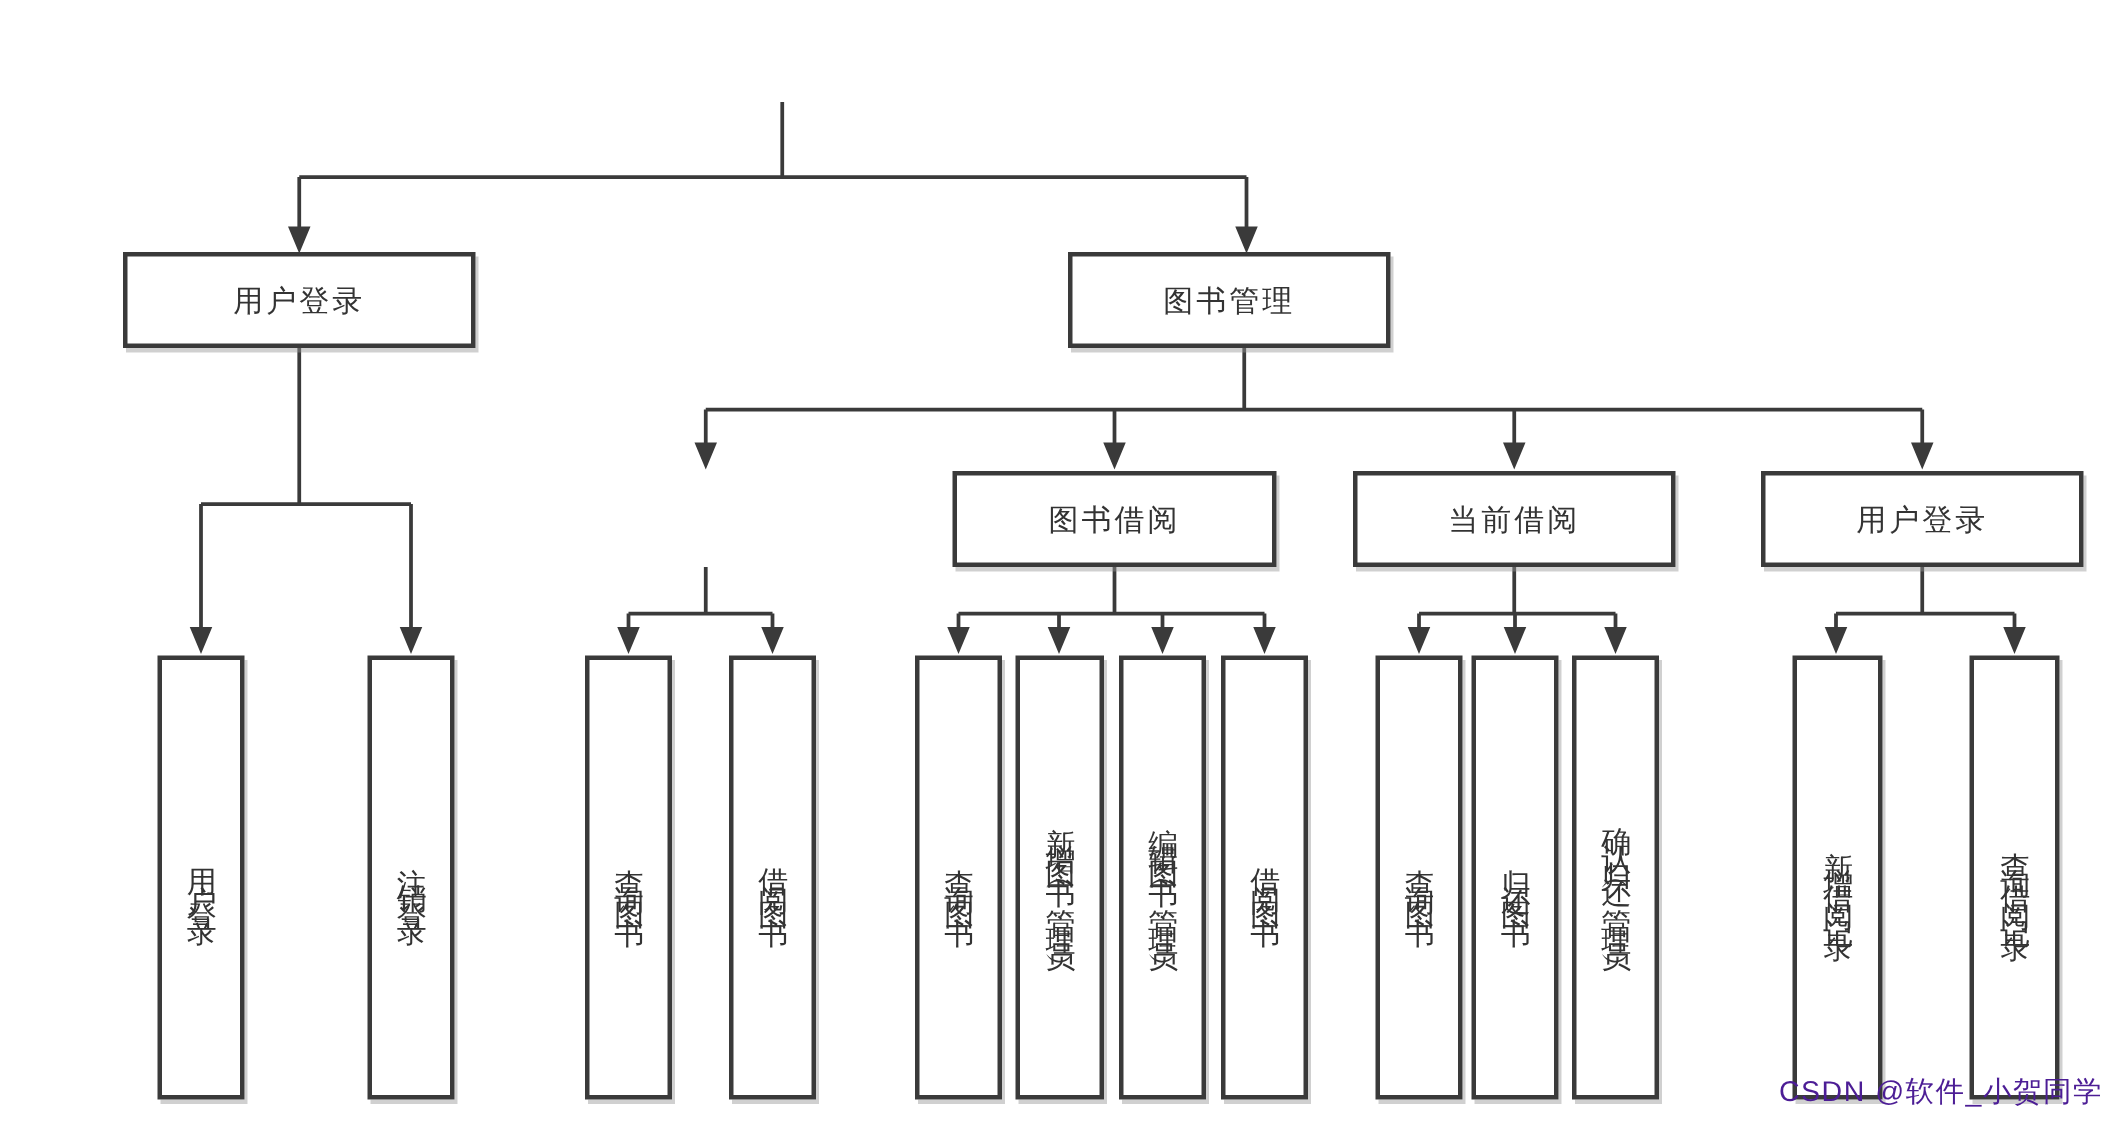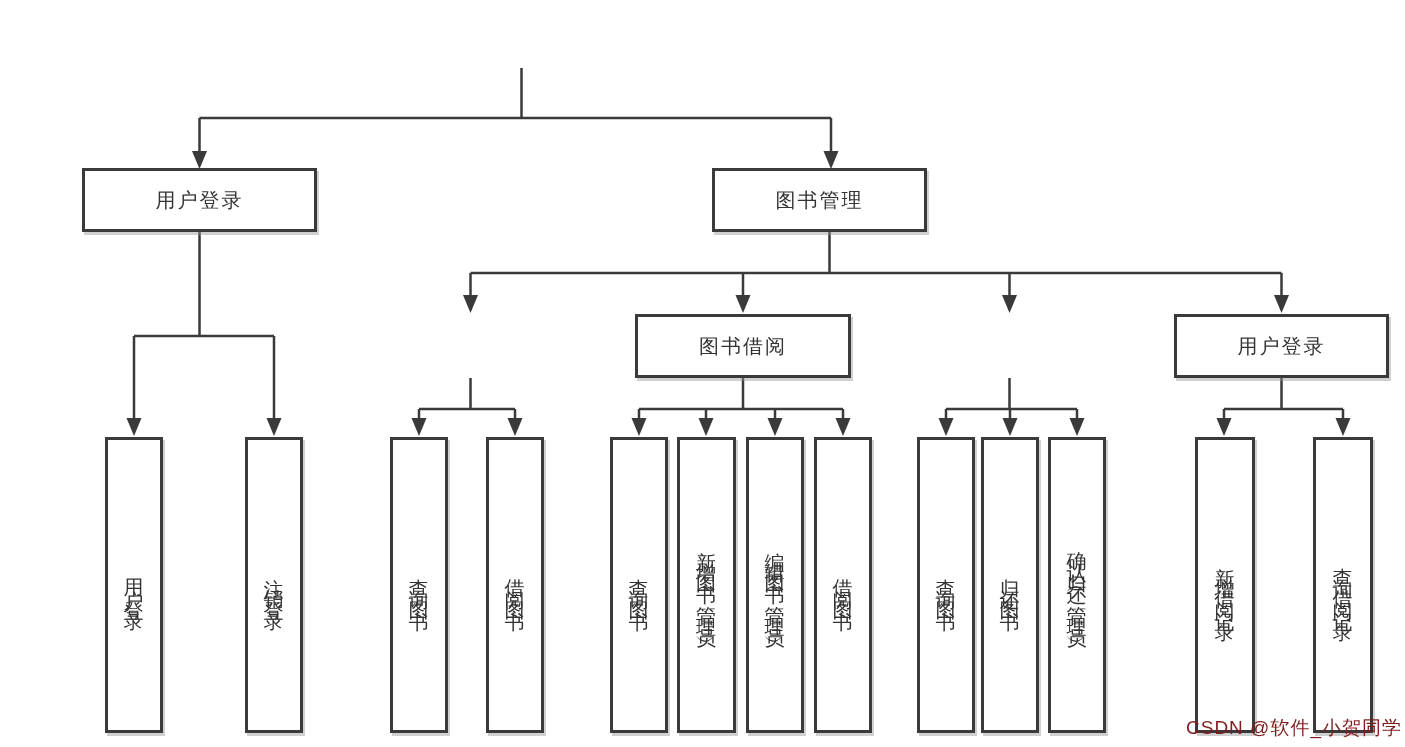--- a/index.html
+++ b/index.html
@@ -13,21 +13,21 @@
     background:#ffffff;border:3px solid #3a3a3a;box-sizing:border-box;
     box-shadow:2px 3px 0 rgba(150,150,150,0.45);z-index:2;
   }
   .box.h span{font-size:20px;letter-spacing:2px;white-space:nowrap;}
   .box.v span{
     writing-mode:vertical-rl;text-orientation:mixed;
     font-size:20px;letter-spacing:11px;line-height:1;white-space:nowrap;
   }
   .watermark{
     position:absolute;left:1186px;top:715px;z-index:5;
-    font-size:19px;color:#7f1d1d;white-space:nowrap;letter-spacing:1px;
+    font-size:19px;color:#4c1d95;white-space:nowrap;letter-spacing:1px;
   }
 </style>
 </head>
 <body>
 
 <div class="stage">
 
   <svg class="connectors" width="1405" height="747" viewBox="0 0 1405 747">
     <path fill="none" stroke="#3a3a3a" stroke-width="2.5" d="
       M521.5 68 V118 M199.5 118 H831 M199.5 118 V152 M831 118 V152
@@ -54,20 +54,23 @@
 
   <div class="box h" style="left:82px;top:168px;width:235px;height:64px">
     <span>用户登录</span>
   </div>
   <div class="box h" style="left:712px;top:168px;width:215px;height:64px">
     <span>图书管理</span>
   </div>
 
   <div class="box h" style="left:635px;top:314px;width:216px;height:64px">
     <span>图书借阅</span>
+  </div>
+  <div class="box h" style="left:902px;top:314px;width:215px;height:64px">
+    <span>当前借阅</span>
   </div>
   <div class="box h" style="left:1174px;top:314px;width:215px;height:64px">
     <span>用户登录</span>
   </div>
 
   <div class="box v" style="left:105px;top:437px;width:58px;height:296px">
     <span>用户登录</span>
   </div>
   <div class="box v" style="left:245px;top:437px;width:58px;height:296px">
     <span>注销登录</span>

